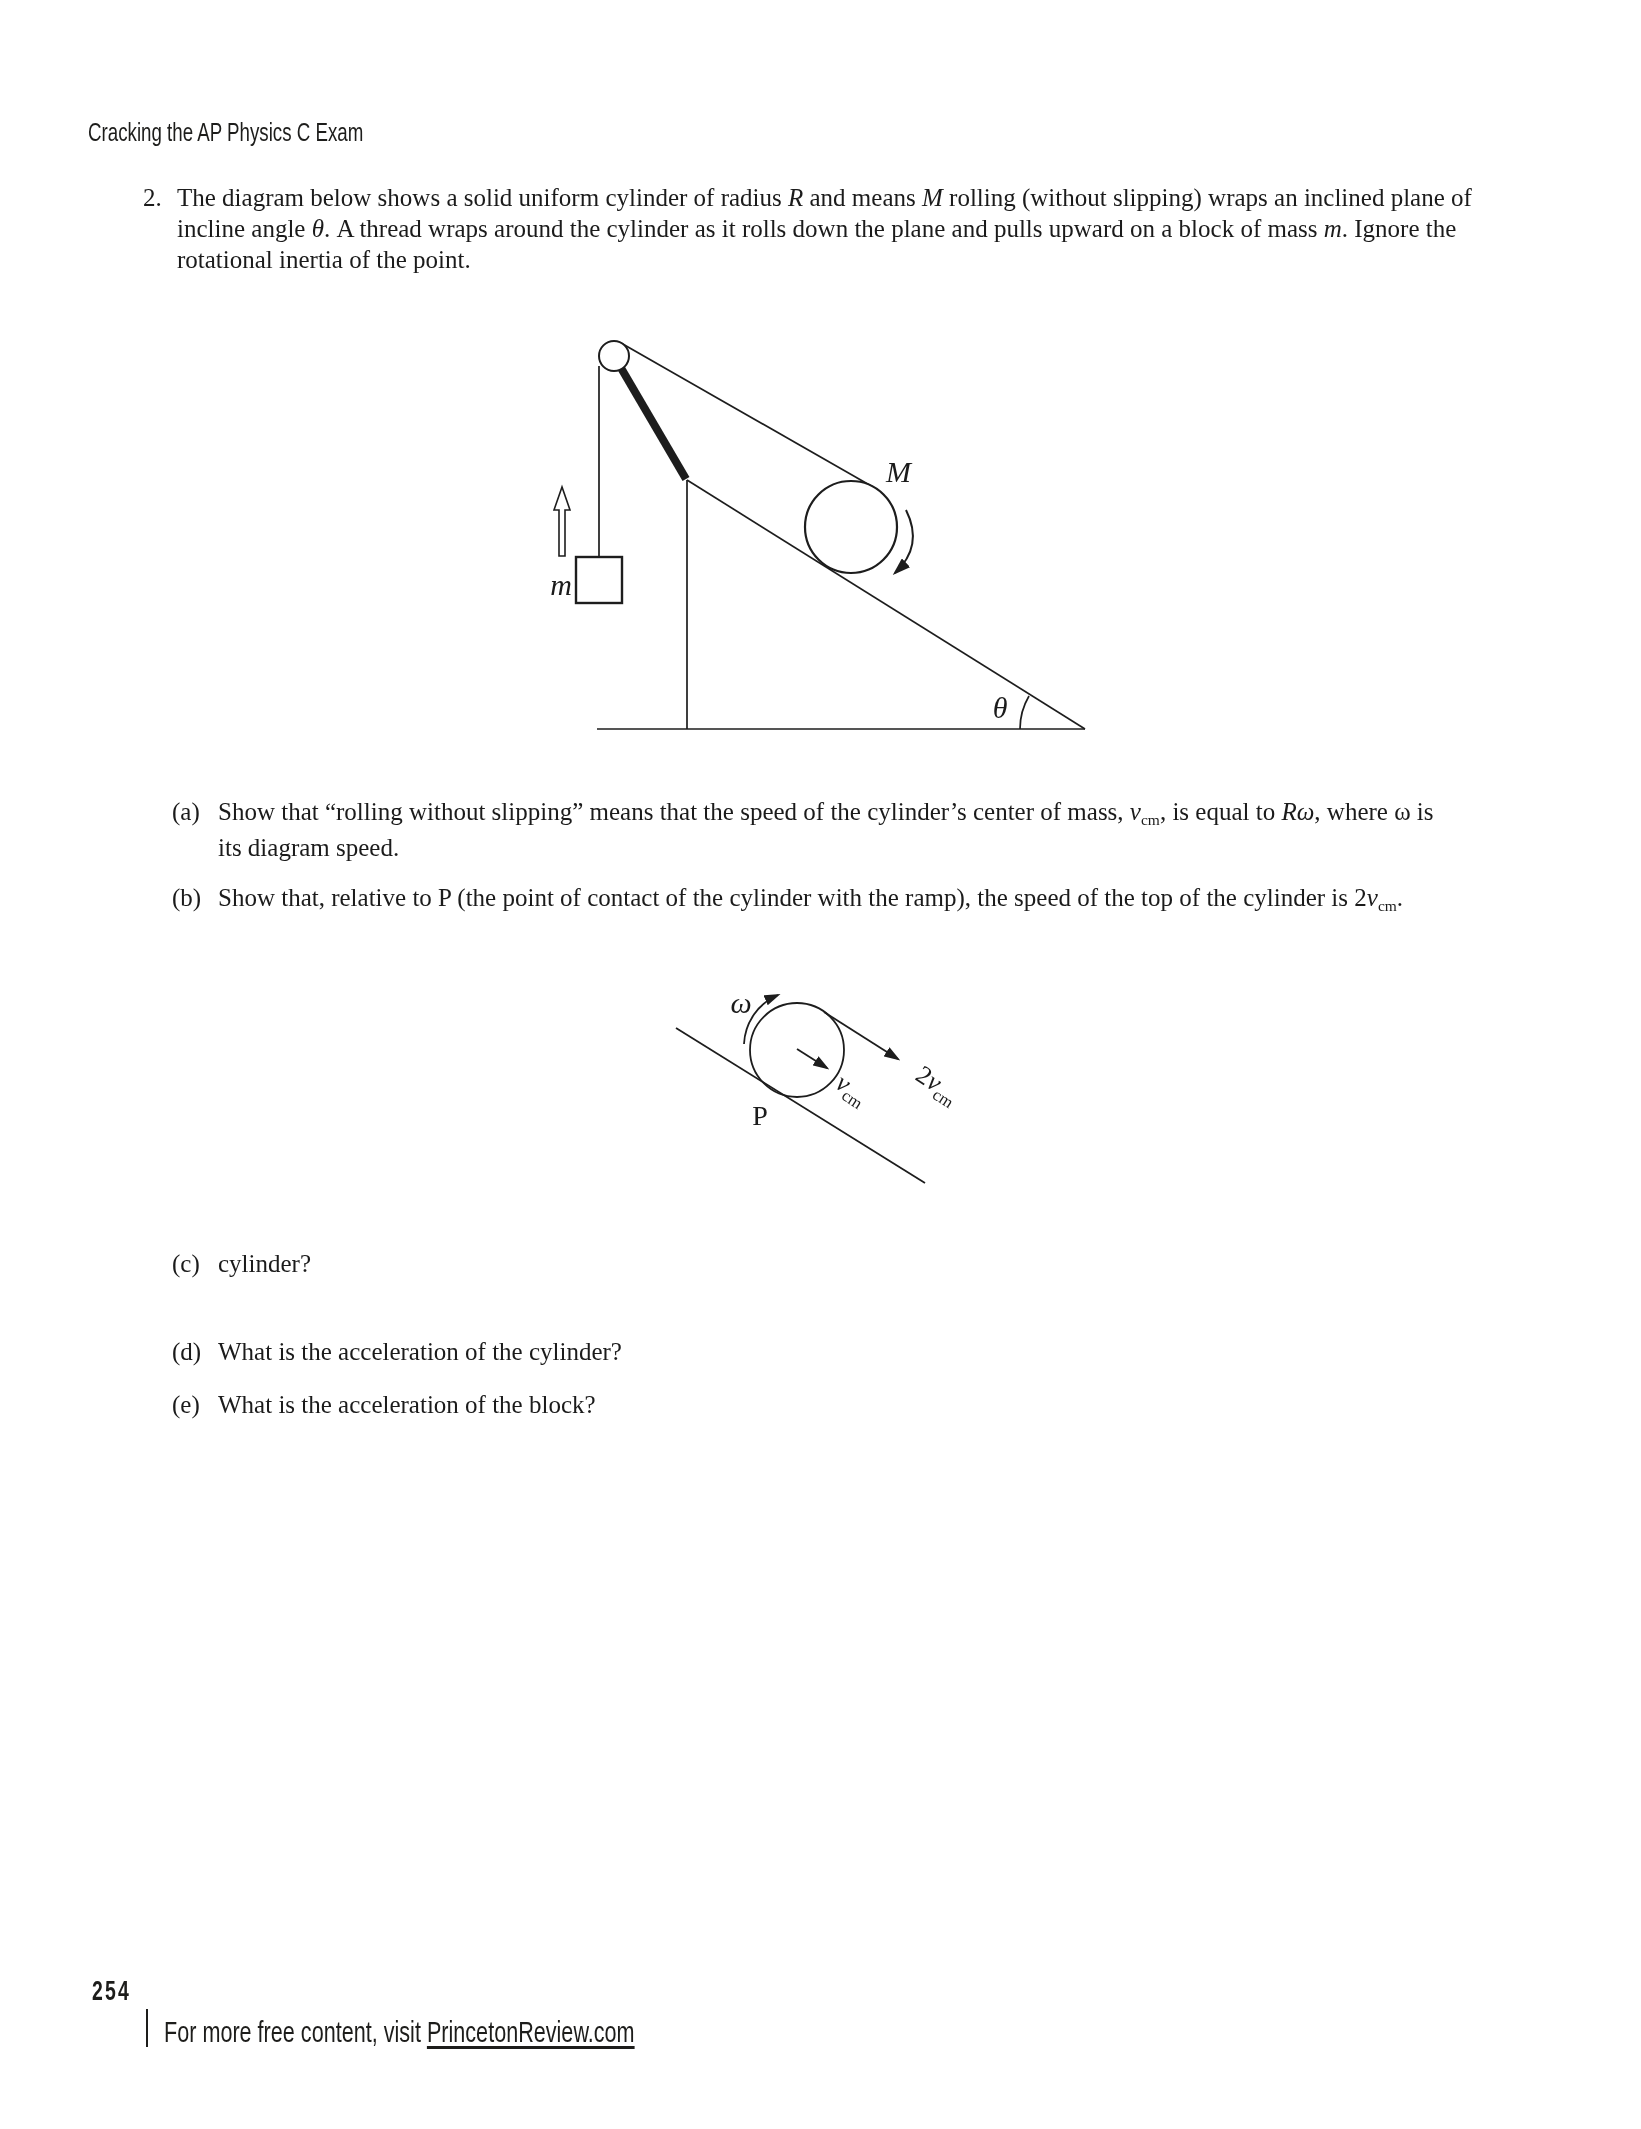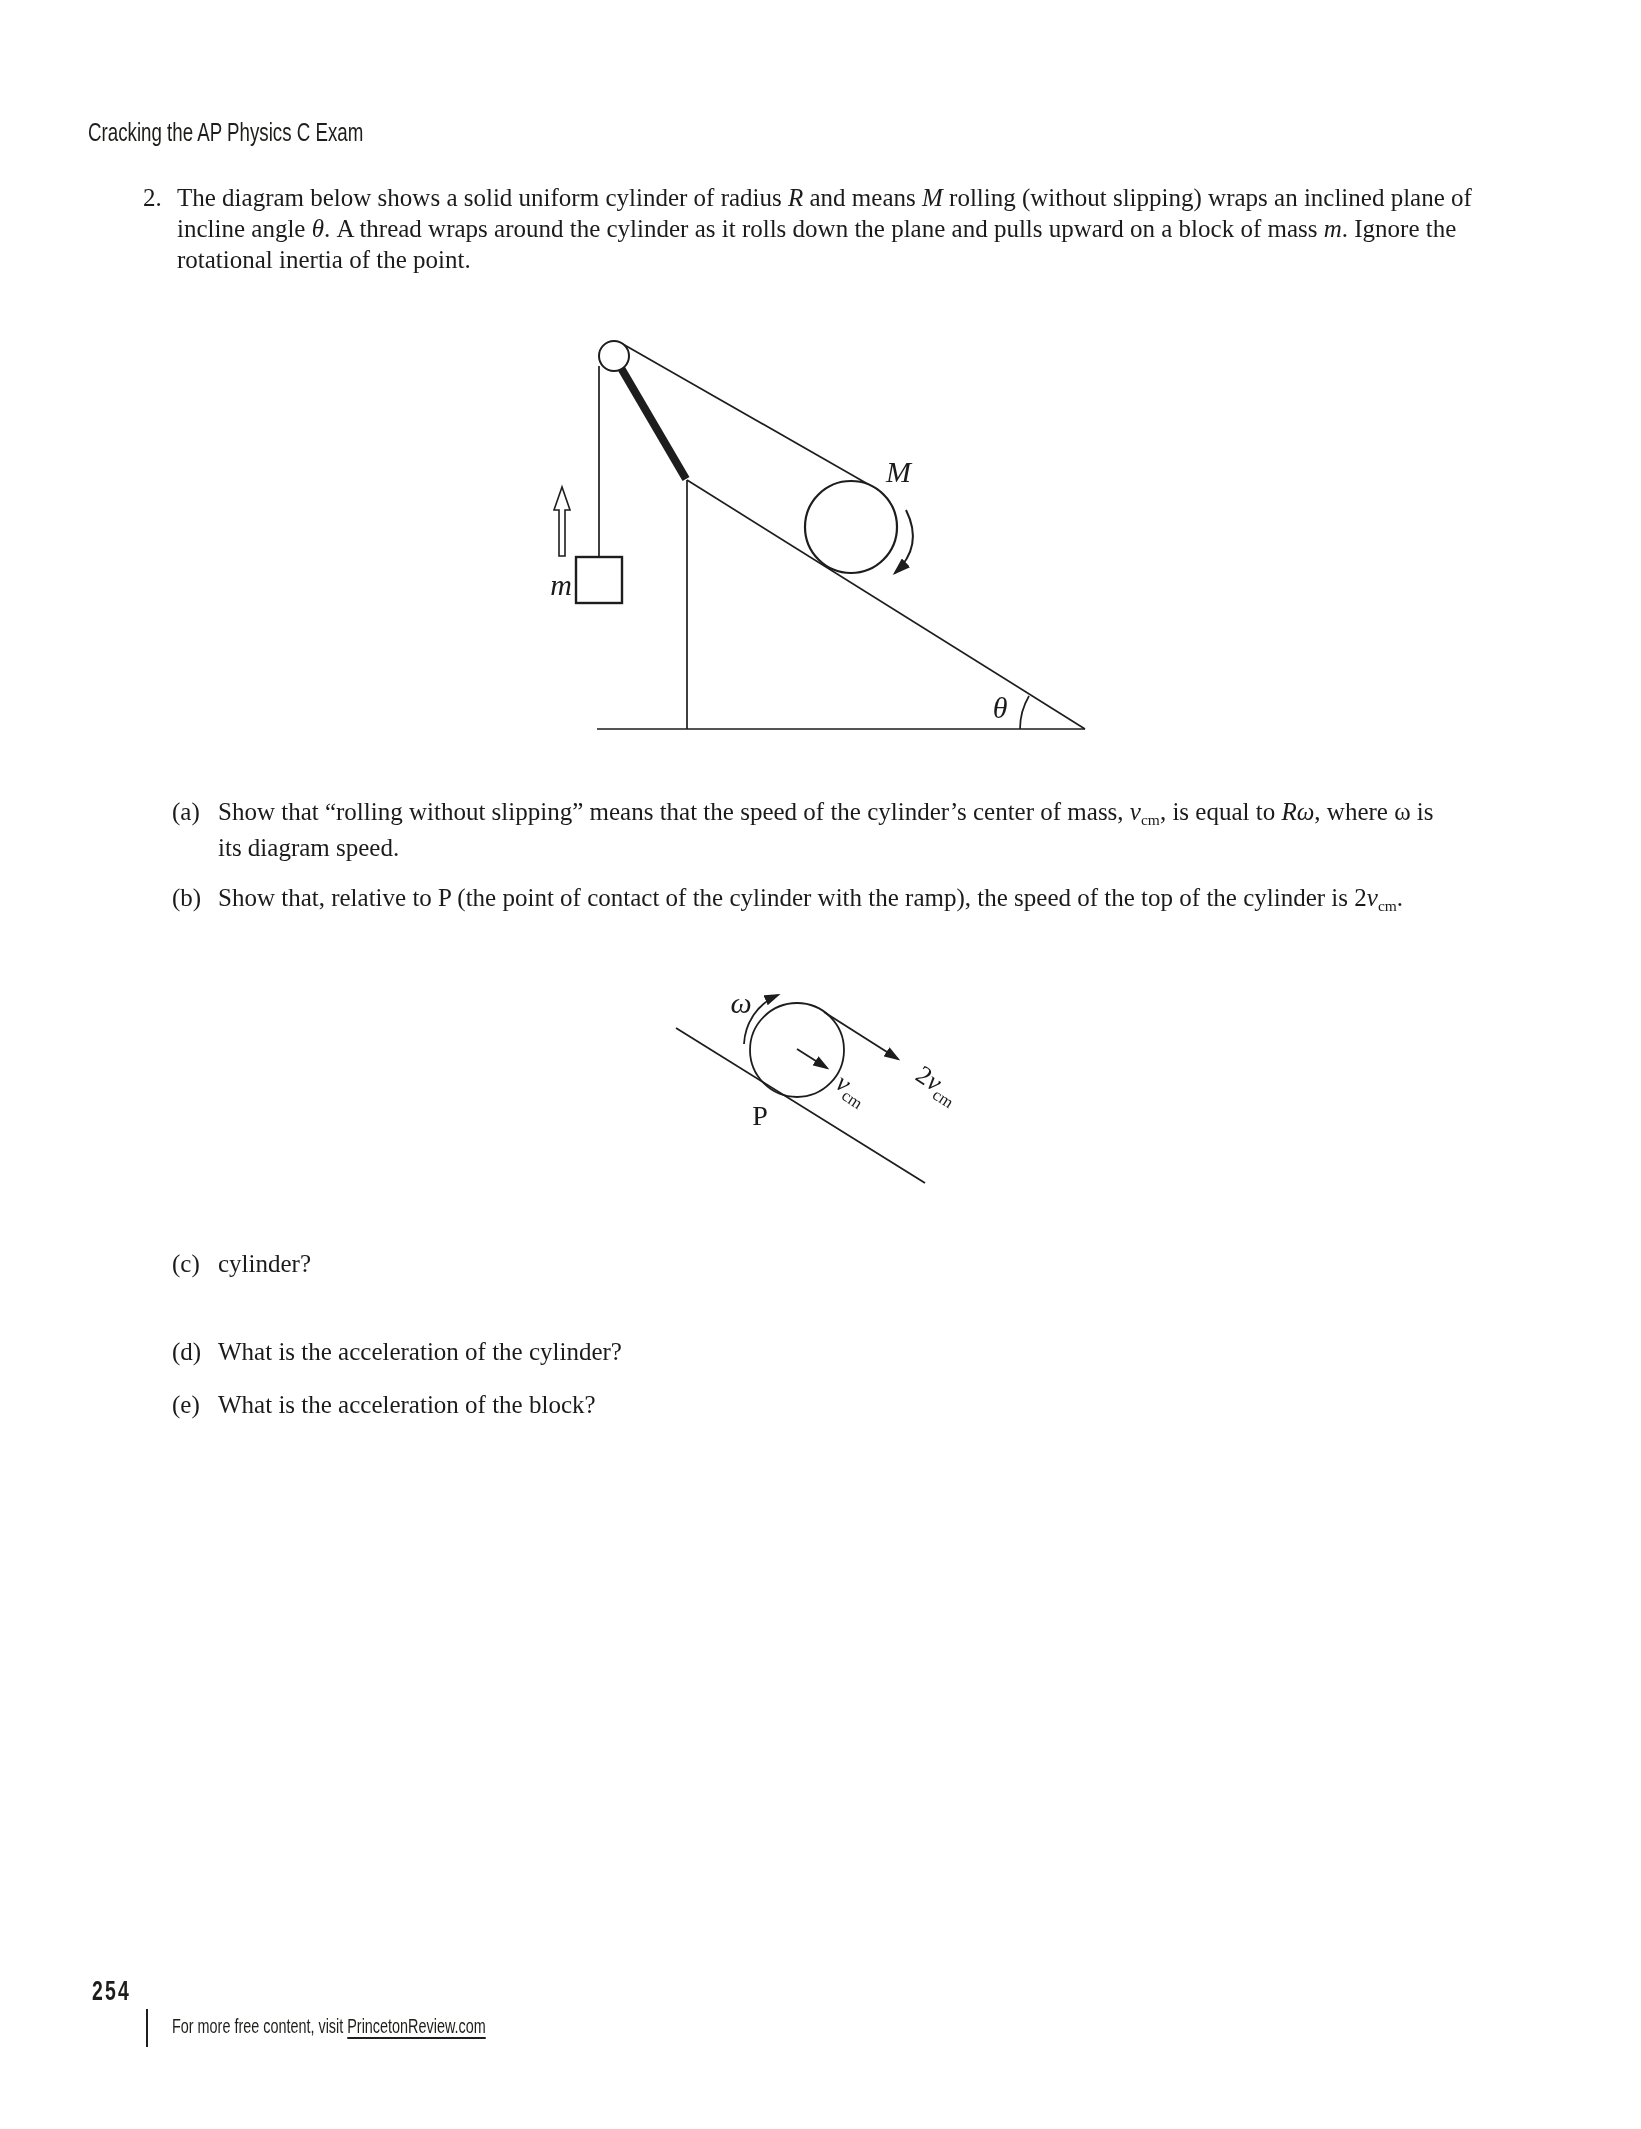--- a/index.html
+++ b/index.html
@@ -3,21 +3,21 @@
 <meta charset="utf-8">
 <style>
   html,body{margin:0;padding:0;background:#e8e8e8;}
   #page{position:relative;width:1641px;height:2129px;background:#ffffff;overflow:hidden;
         font-family:"Liberation Serif", serif;color:#1b1b1b;}
   .sans{font-family:"Liberation Sans", sans-serif;color:#1d1d1b;}
   .condense{display:inline-block;transform:scaleX(0.72);transform-origin:left center;white-space:nowrap;}
   .hdr{position:absolute;left:88px;top:117px;font-size:26px;}
   .ftr-num{position:absolute;left:92px;top:1976px;font-size:27px;font-weight:700;letter-spacing:3px;}
   .ftr-bar{position:absolute;left:146px;top:2009px;width:2px;height:38px;background:#1d1d1b;}
-  .ftr-txt{position:absolute;left:172px;top:2015px;font-size:20px;}
+  .ftr-txt{position:absolute;left:164px;top:2015px;font-size:30px;}
   .ftr-link{text-decoration:underline;text-underline-offset:4px;}
   .tblock{position:absolute;white-space:nowrap;font-size:25px;line-height:31px;}
   .pblock{position:absolute;left:143px;top:182px;}
   .pnum{position:absolute;left:0;top:0;}
   .plines{margin-left:34px;}
   .part{position:absolute;left:172px;white-space:nowrap;font-size:25px;line-height:33px;}
   .part-label{position:absolute;left:0;top:0;}
   .part-lines{margin-left:46px;}
   .st-i{font-style:italic;}
   .st-sub{font-size:0.62em;position:relative;top:0.33em;}

